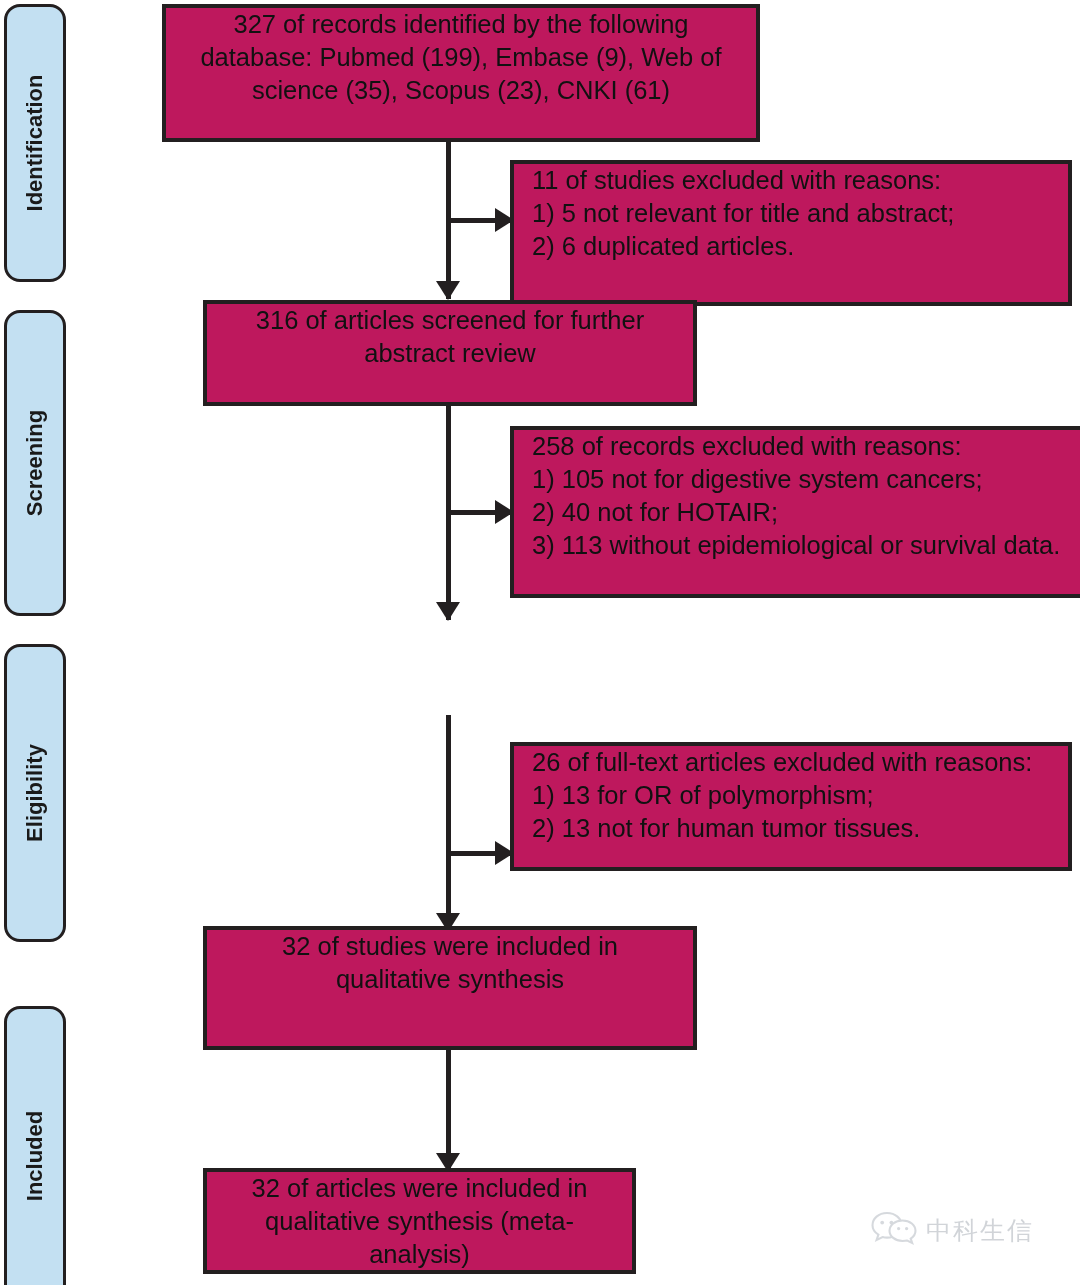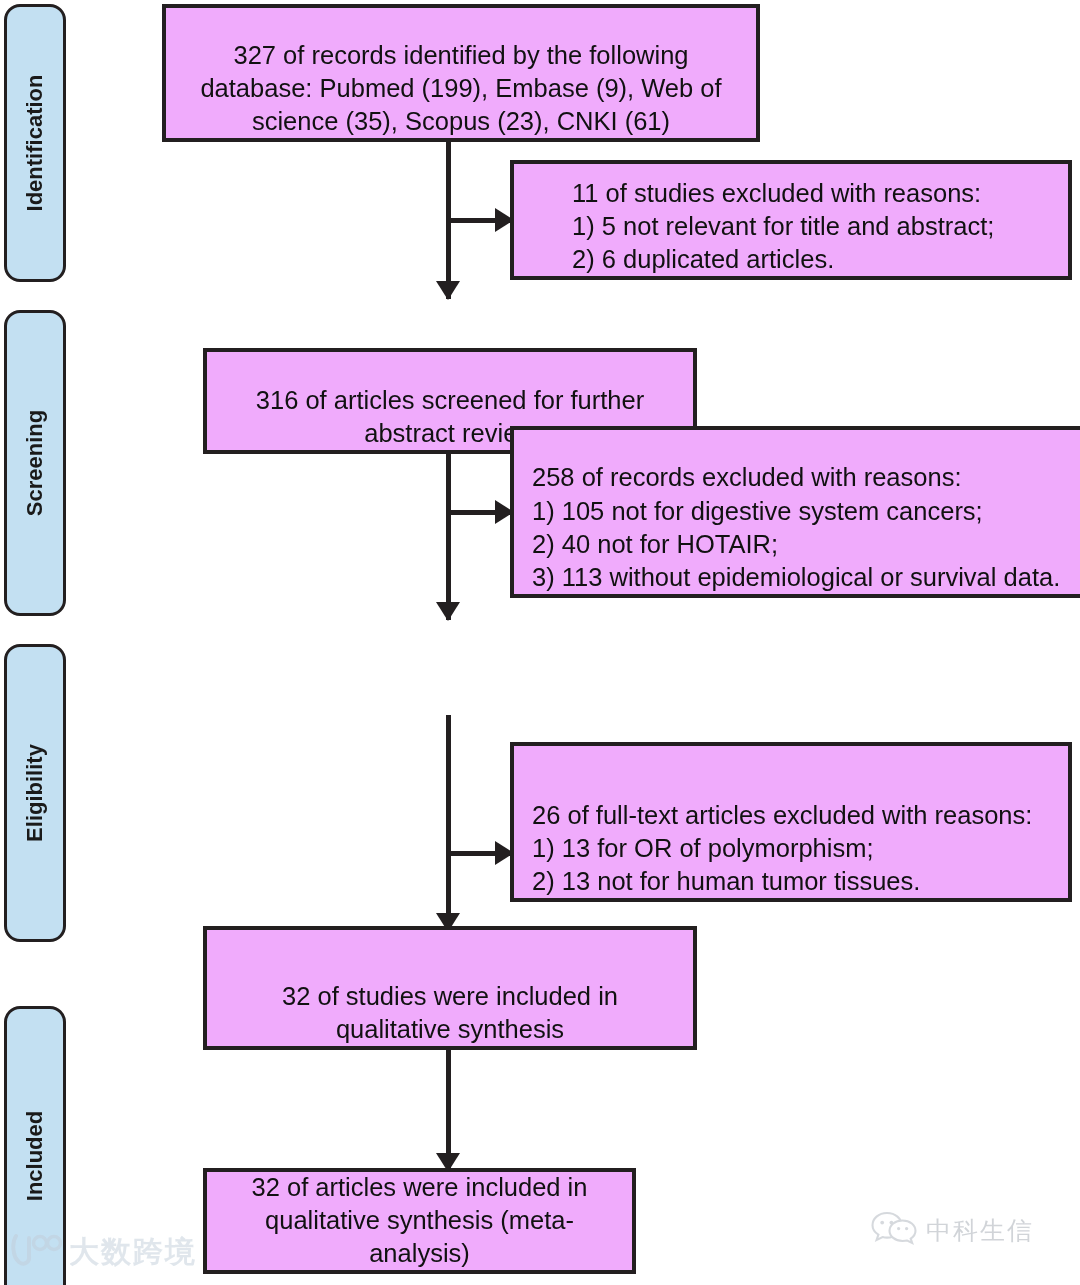--- a/index.html
+++ b/index.html
@@ -36,25 +36,25 @@
     font-size: 22px;
     font-weight: bold;
     color: #1a1a1a;
     letter-spacing: 0px;
   }
 
   
   .flow-box {
     position: absolute;
     box-sizing: border-box;
-    background: #f0abfc;
+    background: #be185d;
     border: 4px solid #231f20;
     display: flex;
     flex-direction: column;
-    justify-content: flex-end;
+    justify-content: flex-start;
     z-index: 3;
   }
   .flow-box .box-text {
     font-size: 25.5px;
     line-height: 1.30;
     color: #111111;
     white-space: pre-line;
   }
   .flow-box.center .box-text {
     text-align: center;
@@ -175,62 +175,52 @@
   <div class="h-line" style="left:446px; top:851px; width:66px;"></div>
   <div class="arrow-right" style="left:495px; top:841px;"></div>
 
   <div class="v-line" style="left:446px; top:1029px; height:143px;"></div>
   <div class="arrow-down" style="left:436px; top:1153px;"></div>
 
   <div class="flow-box center" style="left:162px; top:4px; width:598px; height:138px;">
     <div class="box-text">327 of records identified by the following database: Pubmed (199), Embase (9), Web of science (35), Scopus (23), CNKI (61)</div>
   </div>
 
-  <div class="flow-box left-align" style="left:510px; top:160px; width:562px; height:120px;padding-left:40px;">
+  <div class="flow-box left-align" style="left:510px; top:160px; width:562px; height:146px;">
     <div class="box-text">11 of studies excluded with reasons:
 1) 5 not relevant for title and abstract;
 2) 6 duplicated articles.</div>
   </div>
 
-  <div class="flow-box center" style="left:203px; top:300px; width:494px; height:106px;margin-top:48px;">
+  <div class="flow-box center" style="left:203px; top:300px; width:494px; height:106px;">
     <div class="box-text">316 of articles screened for further abstract review</div>
   </div>
 
   <div class="flow-box left-align" style="left:510px; top:426px; width:586px; height:172px;">
     <div class="box-text">258 of records excluded with reasons:
 1) 105 not for digestive system cancers;
 2) 40 not for HOTAIR;
 3) 113 without epidemiological or survival data.</div>
   </div>
 
 
-  <div class="flow-box left-align" style="left:510px; top:742px; width:562px; height:160px;">
+  <div class="flow-box left-align" style="left:510px; top:742px; width:562px; height:129px;">
     <div class="box-text">26 of full-text articles excluded with reasons:
 1) 13 for OR of  polymorphism;
 2) 13 not for human tumor tissues.</div>
   </div>
 
   <div class="flow-box center" style="left:203px; top:926px; width:494px; height:124px;">
     <div class="box-text">32 of studies were included in qualitative synthesis</div>
   </div>
 
   <div class="flow-box center" style="left:203px; top:1168px; width:433px; height:106px;">
     <div class="box-text">32 of articles were included in qualitative synthesis (meta-analysis)</div>
   </div>
 
-  <div class="watermark" id="wm-left">
-    <span class="wm-mark">
-      <svg width="52" height="34" viewBox="0 0 52 34" aria-hidden="true">
-        <path d="M6 4 C2 10, 2 24, 9 30 C14 34, 20 30, 19 24 L19 6" fill="none" stroke="#c2cedb" stroke-width="4" stroke-linecap="round"></path>
-        <circle cx="30" cy="11" r="6.5" fill="none" stroke="#c2cedb" stroke-width="3.5"></circle>
-        <circle cx="44" cy="11" r="6.5" fill="none" stroke="#c2cedb" stroke-width="3.5"></circle>
-      </svg>
-    </span>
-    <span class="wm-text">大数跨境</span>
-  </div>
 
   <div class="watermark" id="wm-right">
     <span class="wm-chat-icon">
       <svg width="46" height="36" viewBox="0 0 46 36" aria-hidden="true">
         <path d="M16 3 C7.5 3, 1.5 8.7, 1.5 15.2 C1.5 19, 3.8 22.4, 7.4 24.6 L5.6 30 L11.6 27
                  C13 27.4, 14.5 27.6, 16 27.6 C24.5 27.6, 30.5 21.9, 30.5 15.2
                  C30.5 8.7, 24.5 3, 16 3 Z" fill="none" stroke="#cfd3d8" stroke-width="2.1"></path>
         <circle cx="11.2" cy="12.6" r="1.9" fill="#cfd3d8"></circle>
         <circle cx="20.4" cy="12.6" r="1.9" fill="#cfd3d8"></circle>
         <path d="M31.5 10.5 C39 10.5, 44.5 15.2, 44.5 20.7 C44.5 23.9, 42.6 26.7, 39.7 28.6

